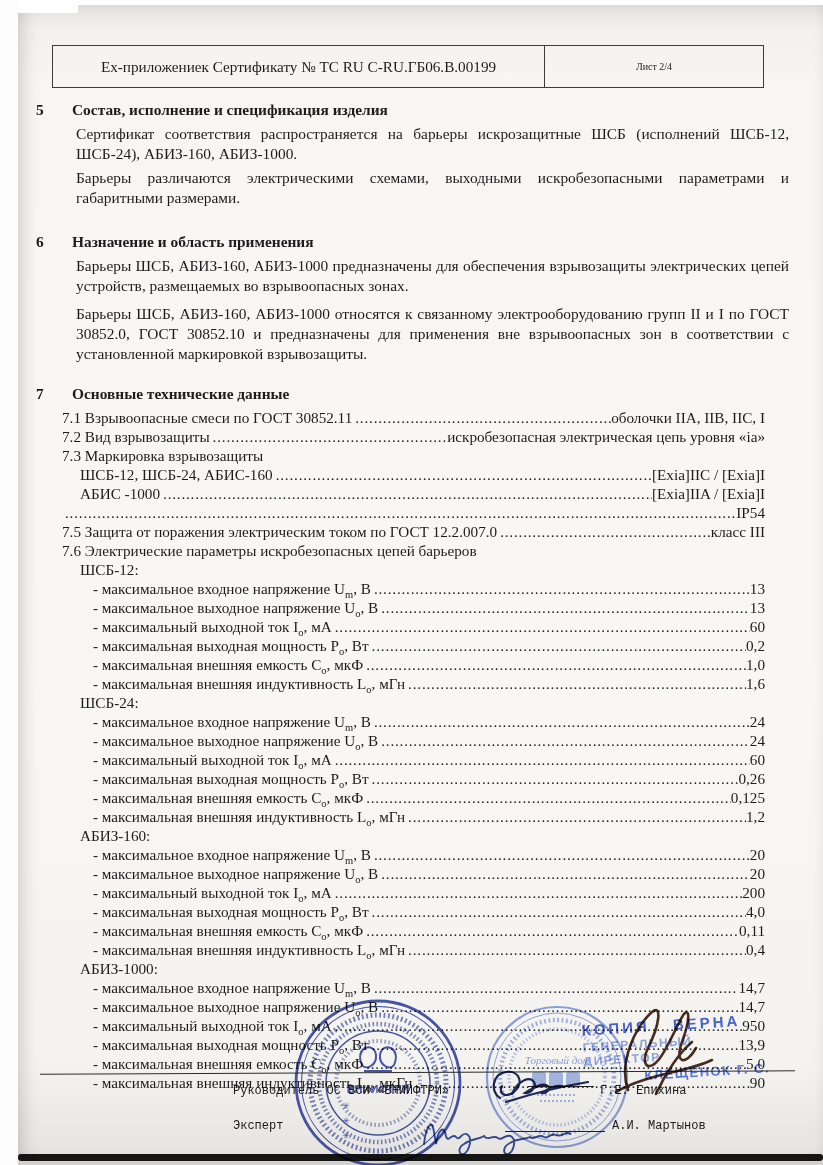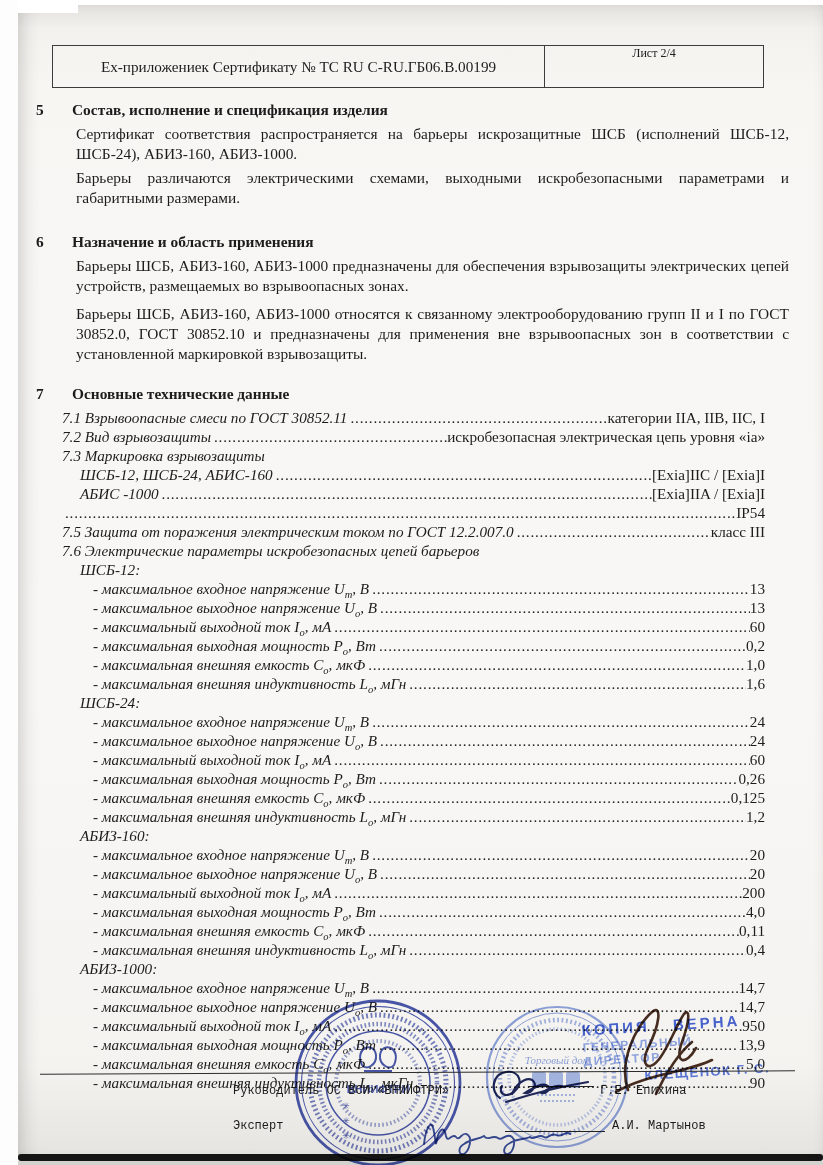--- a/index.html
+++ b/index.html
@@ -11,37 +11,37 @@
   .corner-white{position:absolute;left:0;top:0;width:78px;height:13px;background:#fff;}
   .left-strip{position:absolute;left:0;top:0;width:18px;height:1165px;background:#fdfdfd;}
   .bottom-black{position:absolute;left:18px;top:1154px;width:805px;height:7px;background:#151515;border-radius:3px;}
   .below-black{position:absolute;left:18px;top:1161px;width:805px;height:4px;background:#d3d2cf;}
 
   
   .hdr-table{position:absolute;left:52px;top:45px;width:712px;height:43px;border:1.6px solid #3c3c3c;
         display:flex;box-sizing:border-box;}
   .hdr-left{flex:1;display:flex;flex-direction:row;align-items:center;justify-content:center;
         font-size:15.2px;line-height:19px;}
-  .hdr-right{width:219px;border-left:1.6px solid #3c3c3c;display:flex;align-items:flex-start;justify-content:center;
-        font-size:12px;box-sizing:border-box;}
+  .hdr-right{width:219px;border-left:1.6px solid #3c3c3c;display:flex;align-items:center;justify-content:center;
+        font-size:10px;box-sizing:border-box;}
 
   
   .content{position:absolute;left:25px;top:100px;width:790px;font-size:15.4px;line-height:20px;}
   .sec{display:flex;}
   .sec5{margin-bottom:20px;} .sec6{margin-bottom:16px;} .sec7{margin-bottom:4px;}
   .snum{width:47px;padding-left:11px;font-weight:700;box-sizing:border-box;flex:none;}
   .sbody{flex:1;padding-right:22px;text-align:justify;font-family:Liberation Serif, serif;}
   .stitle{font-weight:700;}
   .para{margin:4px;}
   .para-gap{margin-top:8px;}
 
   
   .spec{margin-left:37px;padding-right:50px;font-size:15.2px;line-height:19px;}
   .srow{display:flex;align-items:baseline;}
-  .txt{white-space:nowrap;font-style:italic;}
+  .txt{white-space:nowrap;}
   .leader{flex:1;overflow:hidden;white-space:nowrap;padding:0 3px;}
   .leader::after{content:"......................................................................................................................................................................................................";letter-spacing:.8px;}
   .val{white-space:nowrap;}
   .sub-ind{margin-left:18px;}
   .p-ind{margin-left:31px;}
   sub{font-size:10.5px;line-height:0;}
 
   
   .longline{position:absolute;left:40px;top:1072px;width:755px;border-top:1.7px solid #2c2c2c;transform:rotate(-.25deg);z-index:6;}
   .siglabel{position:absolute;font-size:12px;z-index:6;font-family:Liberation Mono, monospace;}
@@ -96,21 +96,21 @@
       <div class="snum">7</div>
       <div class="sbody">
         <div class="stitle">Основные технические данные</div>
       </div>
     </div>
 
     <div class="spec" id="spec-list">
   <div class="srow">
     <span class="txt">7.1 Взрывоопасные смеси по ГОСТ 30852.11</span>
     <span class="leader"></span>
-    <span class="val">категории IIA, IIB, IIC, I</span>
+    <span class="val">оболочки IIA, IIB, IIC, I</span>
   </div>
 
   <div class="srow">
     <span class="txt">7.2 Вид взрывозащиты</span>
     <span class="leader"></span>
     <span class="val">искробезопасная электрическая цепь уровня «ia»</span>
   </div>
 
   <div class="srow">
     <span class="txt">7.3 Маркировка взрывозащиты</span>

